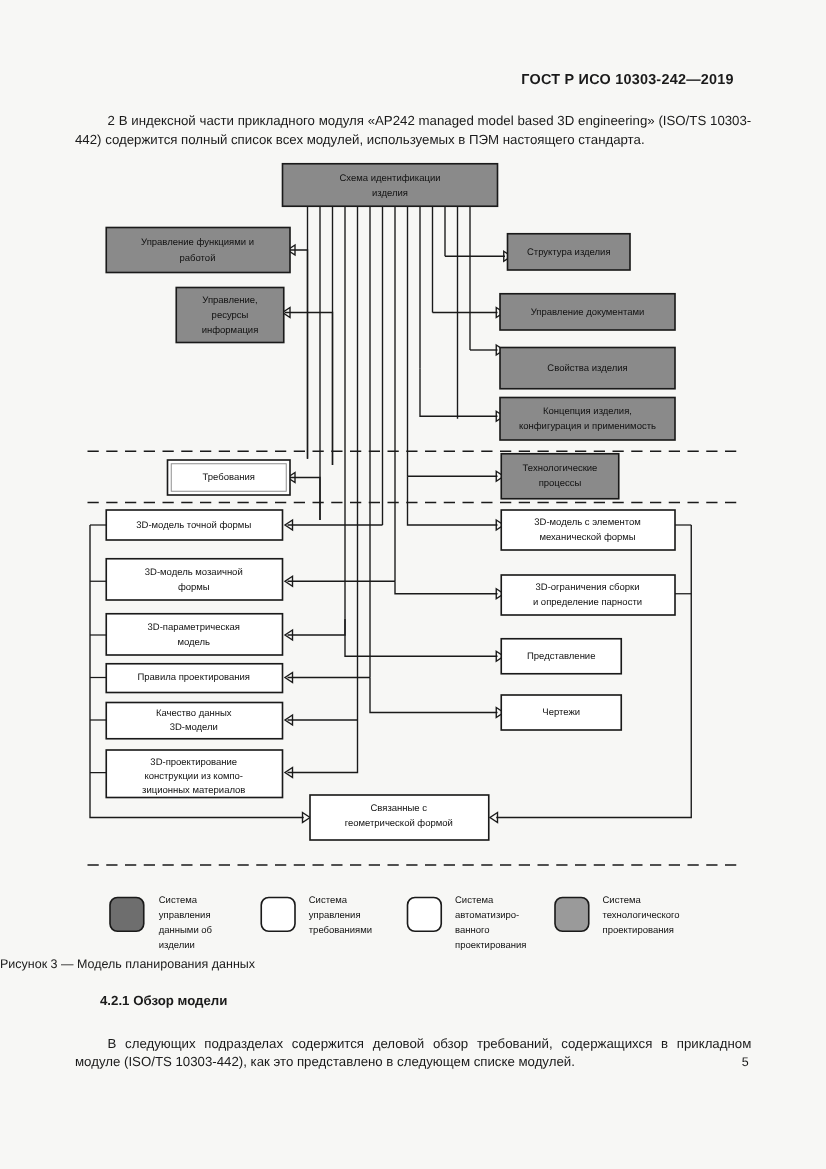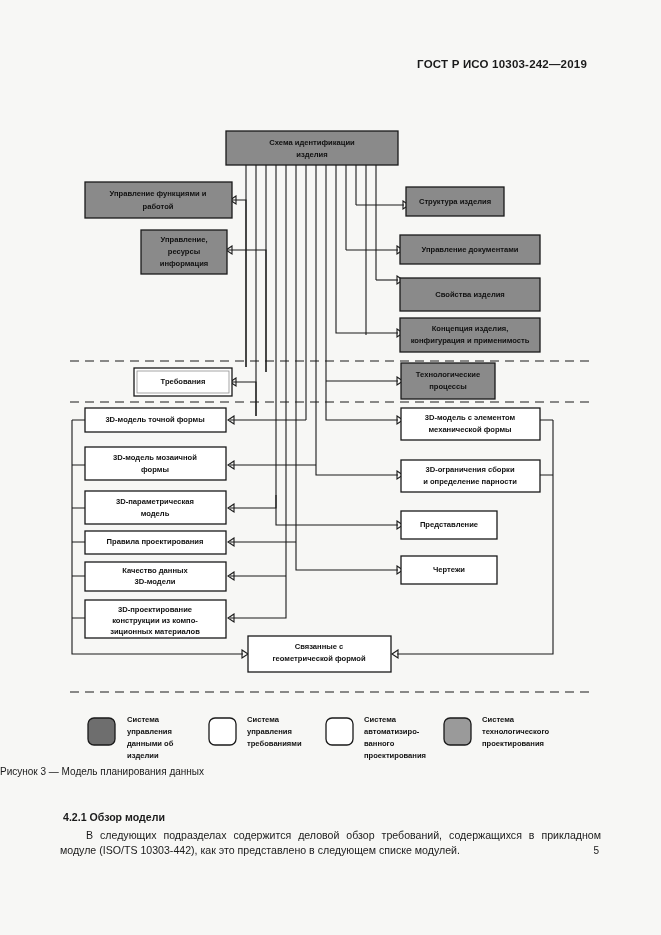--- a/index.html
+++ b/index.html
@@ -25,32 +25,32 @@
   }
   .para .indent{display:inline-block;width:26px;}
   #intro-para{top:90px;}
 
   #figure-caption{
     position:absolute;left:0;right:0;top:766px;
     font-size:10px;
   }
 
   #section-heading{
-    position:absolute;left:63px;top:795px;
-    font-size:10.6px;font-weight:bold;margin-top:16px;
+    position:absolute;left:80px;top:795px;
+    font-size:10.6px;font-weight:bold;
   }
   #body-para{top:812px;margin-top:16px;}
 
   #page-number{
     position:absolute;right:62px;top:845px;
     font-size:10px;
   }
 
   #diagram-wrap{
-    position:absolute;left:0;top:120px;width:584px;height:645px;font-weight:bold;
+    position:absolute;left:0;top:120px;width:584px;height:645px;
   }
   svg{display:block;}
 
   svg text{
     font-family:"Liberation Sans", sans-serif;
     font-size:7.6px;
     fill:#111;
     text-anchor:middle;
     dominant-baseline:middle;
   }
@@ -64,20 +64,21 @@
   .ln-thin{stroke:#1a1a1a;stroke-width:1;fill:none;}
   .dash{stroke:#1a1a1a;stroke-width:1.1;fill:none;stroke-dasharray:9 6;}
 </style>
 </head>
 <body>
 
 <div class="page">
 
   <div class="doc-header">ГОСТ Р ИСО 10303-242—2019</div>
 
+  <div class="para" id="intro-para"><span class="indent"></span><span>2  В индексной части прикладного модуля «AP242 managed model based 3D engineering» (ISO/TS 10303-442) содержится полный список всех модулей, используемых в ПЭМ настоящего стандарта.</span></div>
 
   <div id="diagram-wrap">
     <svg width="661" height="645" viewBox="0 0 661 645" xmlns="http://www.w3.org/2000/svg">
 
       <g>
 
         <path class="ln" d="M246,45 V247"></path>
         <path class="ln" d="M256,45 V296"></path>
         <path class="ln" d="M266,45 V252"></path>
         <path class="ln" d="M276,45 V375"></path>

